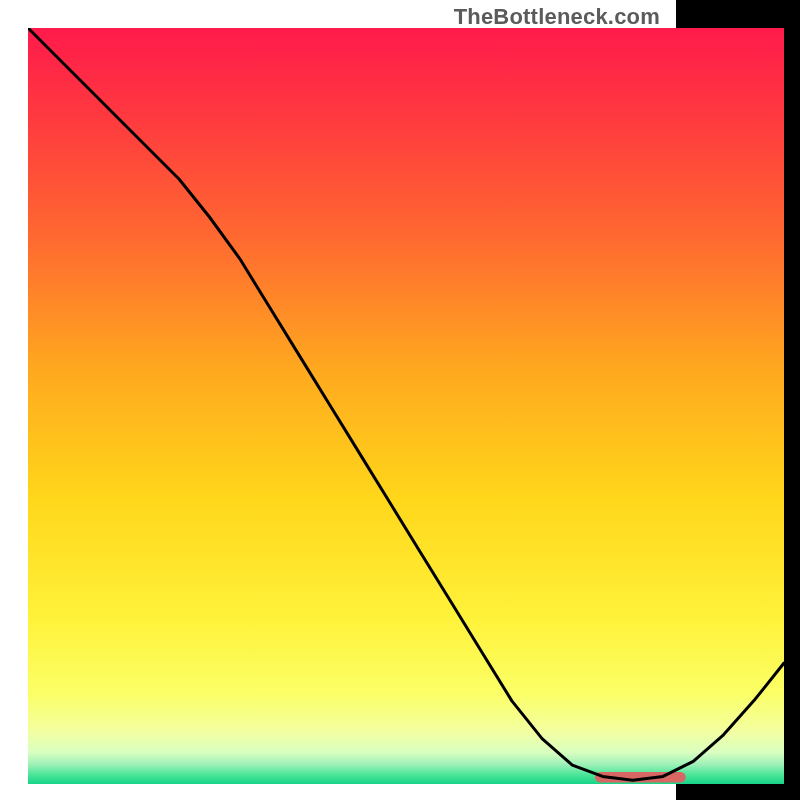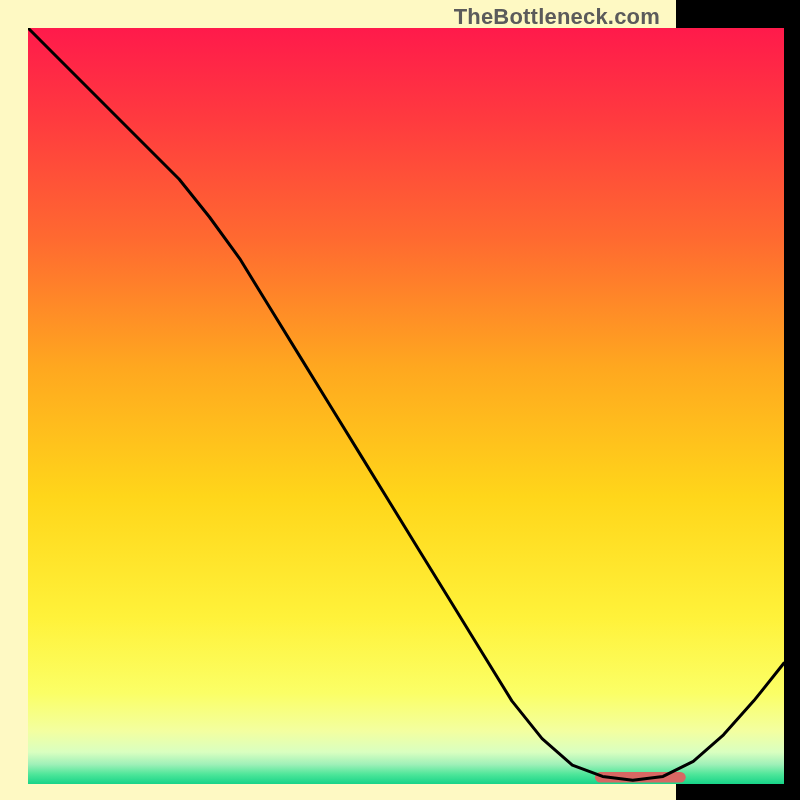--- a/index.html
+++ b/index.html
@@ -8,21 +8,21 @@
     width: 800px;
     height: 800px;
     overflow: hidden;
     background: #000;
     font-family: Arial, Helvetica, sans-serif;
   }
   .stage {
     position: relative;
     width: 676px;
     height: 800px;
-    background: #fef9c3;
+    background: #ffffff;
   }
   .plot {
     position: absolute;
     left: 28px;
     top: 28px;
     width: 756px;
     height: 756px;
   }
   .attribution {
     position: absolute;

